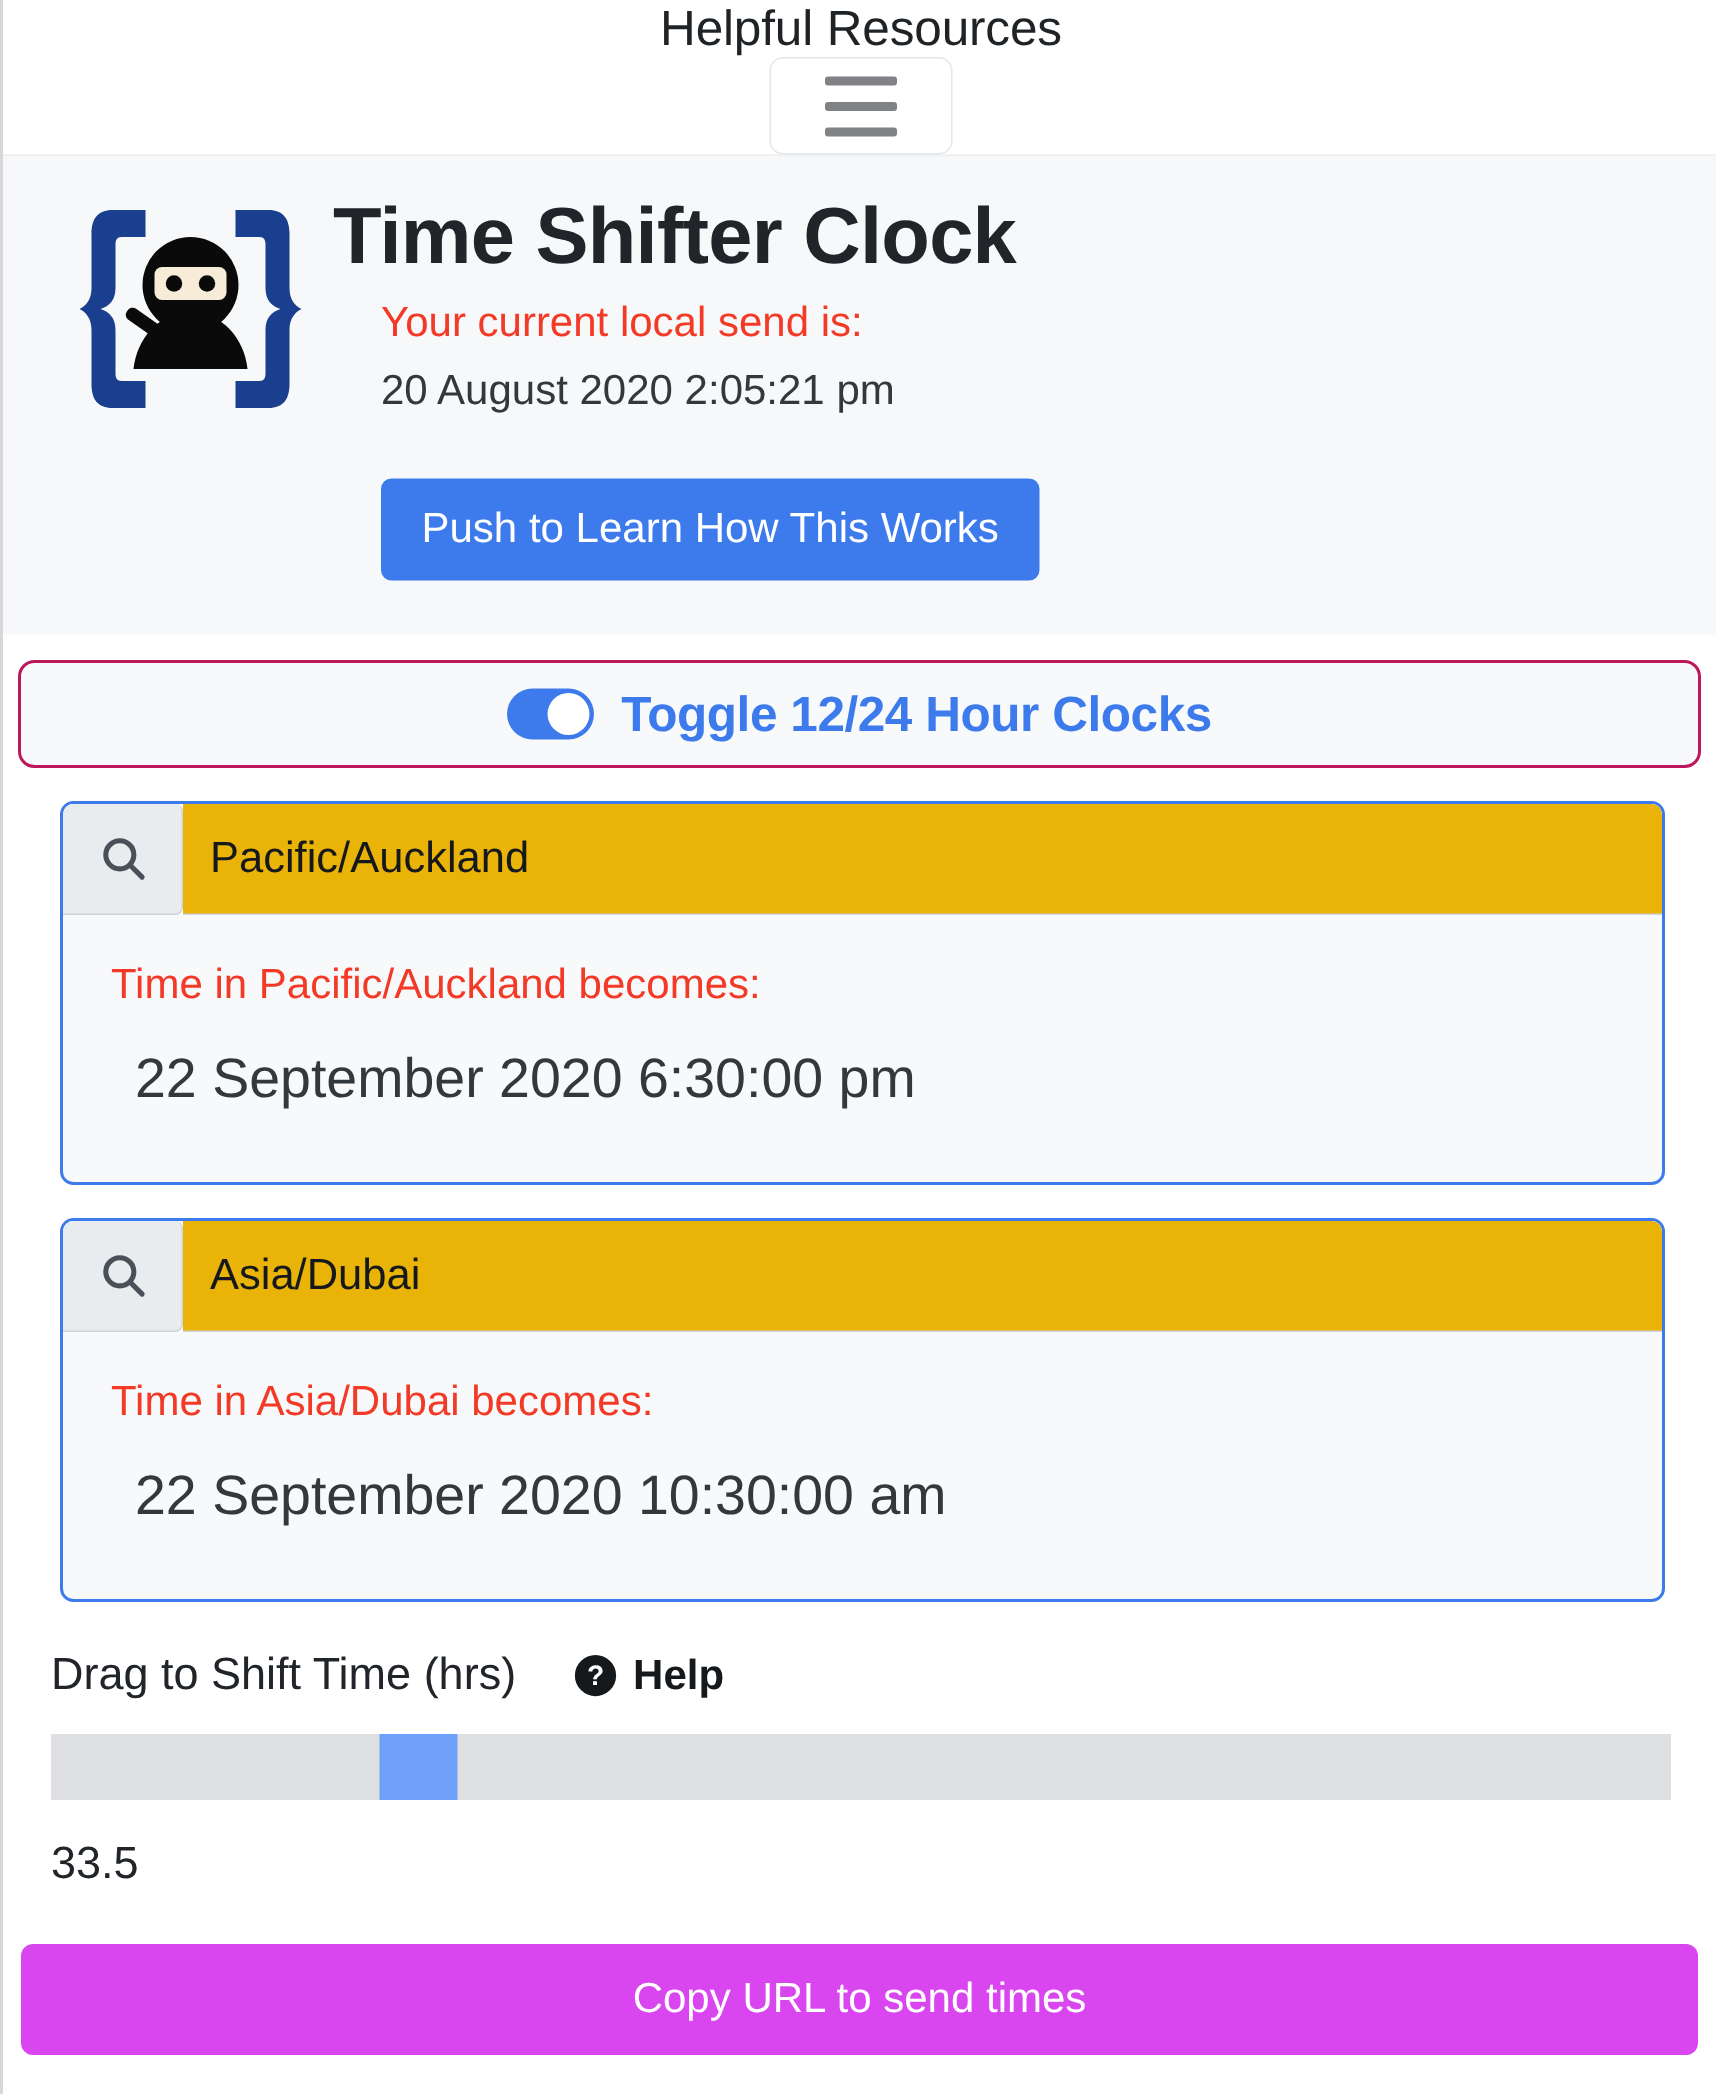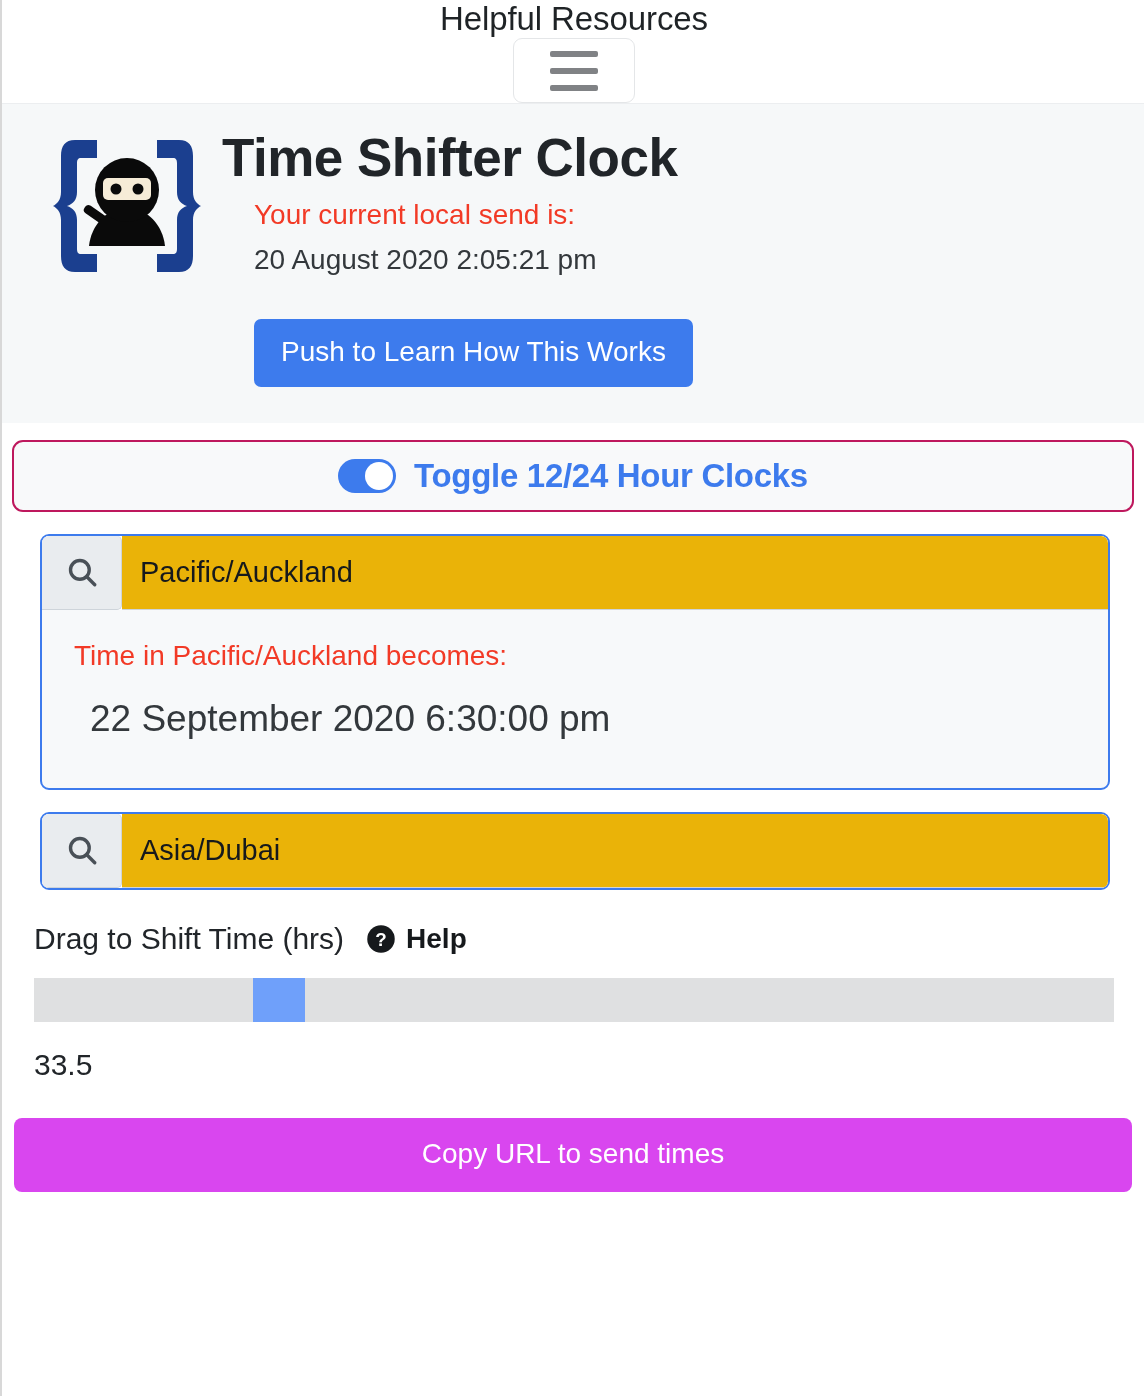--- a/index.html
+++ b/index.html
@@ -198,21 +198,21 @@
     color: #33383c;
     margin: 16px;
     line-height: 1.45;
   }
 
   
   .slider-section { padding: 32px 30px 0 32px; }
   .slider-head {
     display: flex;
     align-items: center;
-    gap: 22px;
+    gap: 38px;
     margin-bottom: 22px;
   }
   .slider-title {
     font-size: 30px;
     color: #212529;
     white-space: nowrap;
   }
   .help-link {
     display: flex;
     align-items: center;
@@ -336,20 +336,24 @@
 
     <div class="tz-card">
       <div class="tz-input-row">
         <div class="input-prefix">
           <svg width="34" height="34" viewBox="0 0 24 24" fill="none" stroke="#495057" stroke-width="2.4" stroke-linecap="round">
             <circle cx="10.5" cy="10.5" r="6.6"></circle>
             <line x1="15.4" y1="15.4" x2="21" y2="21"></line>
           </svg>
         </div>
         <input class="tz-input" type="text" value="Asia/Dubai" style="">
+      </div>
+      <div class="tz-body">
+        <p class="tz-result-label">Time in Asia/Dubai becomes:</p>
+        <p class="tz-result-value">22 September 2020 10:30:00 am</p>
       </div>
     </div>
 
     <div class="slider-section">
       <div class="slider-head">
         <div class="slider-title">Drag to Shift Time (hrs)</div>
         <a class="help-link">
           <svg width="30" height="30" viewBox="0 0 24 24">
             <circle cx="12" cy="12" r="11" fill="#16191c"></circle>
             <text x="12" y="17.2" text-anchor="middle" font-family="Liberation Sans, sans-serif" font-size="15" font-weight="bold" fill="#ffffff">?</text>

